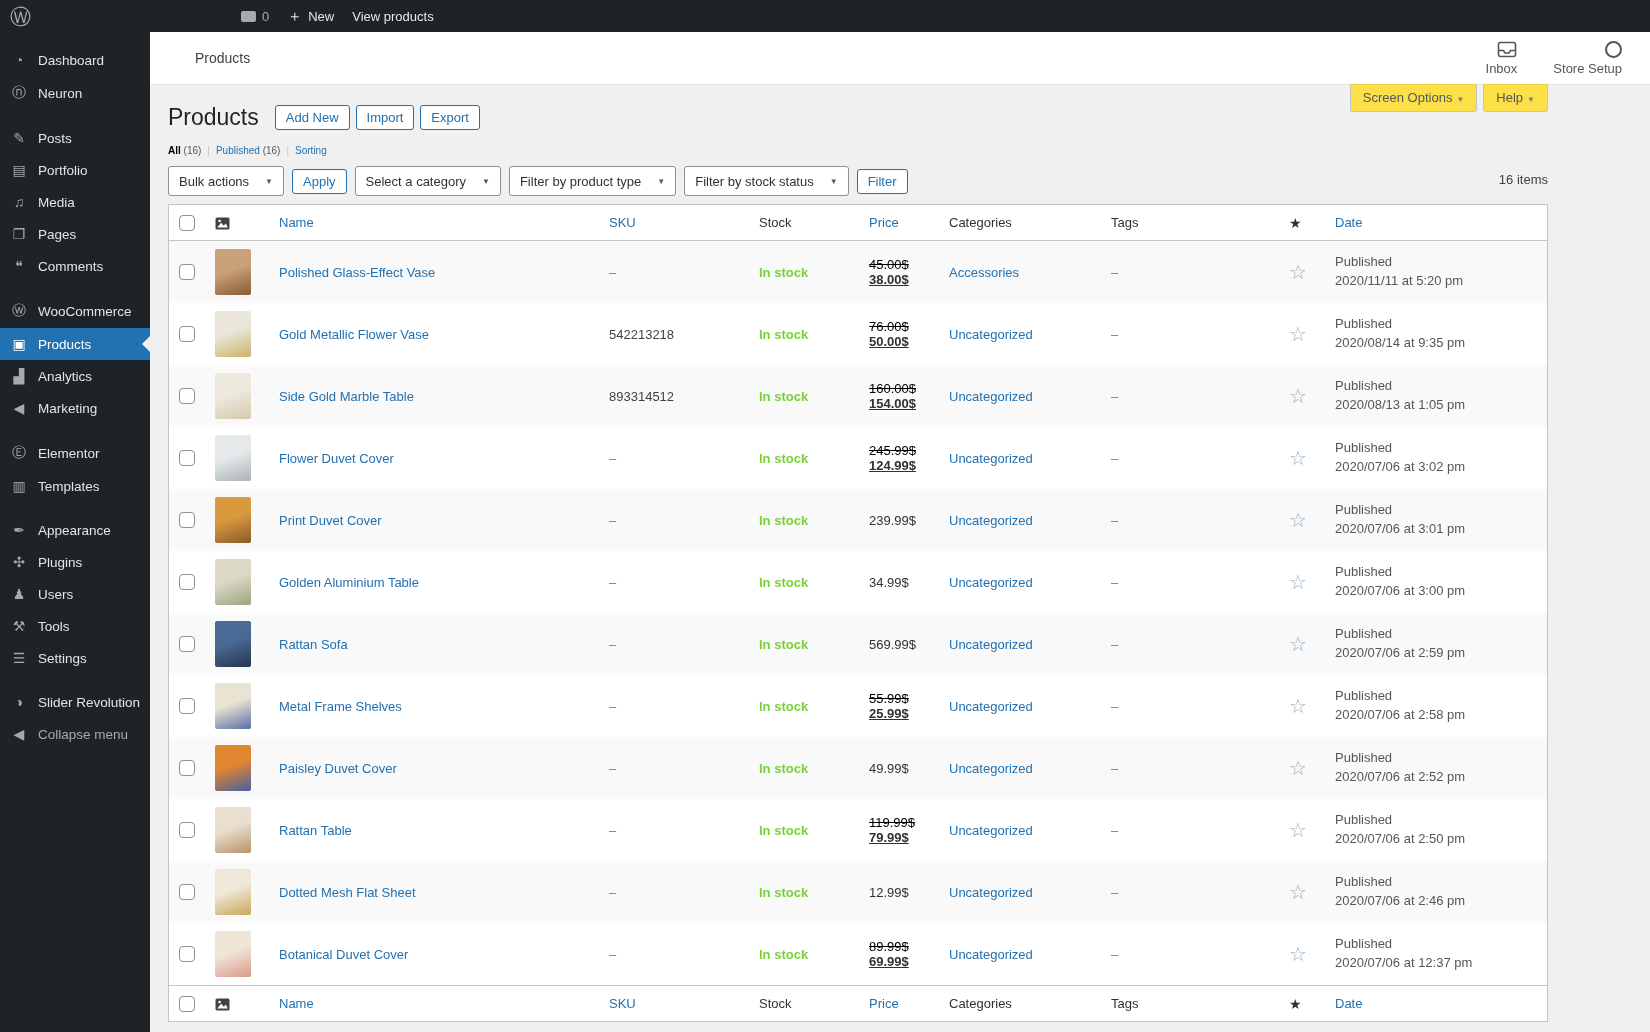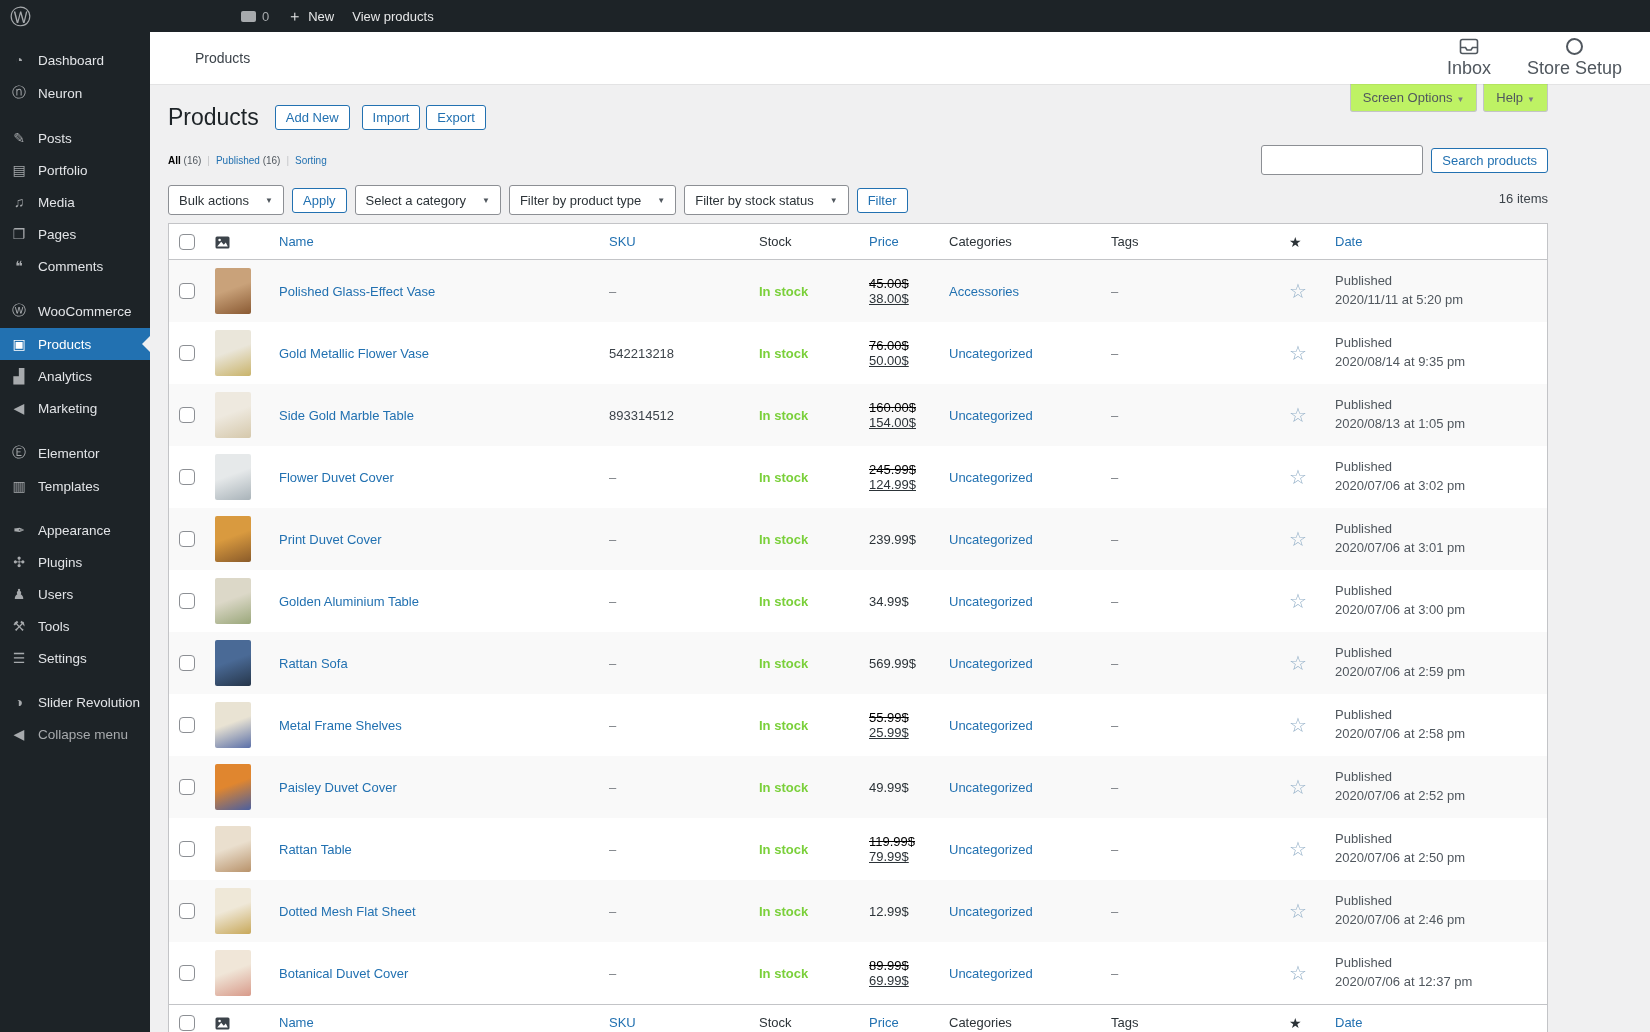--- a/index.html
+++ b/index.html
@@ -30,26 +30,26 @@
     border:8px solid transparent; border-right:8px solid #f0f0f1; }
   .submenu { padding:6px 0 10px 0; background:#1d2327; }
   .submenu-item { padding:6px 8px 6px 42px; color:#b2b9bf; font-size:13px; cursor:pointer; }
   .submenu-item.current { color:#fff; font-weight:bold; }
 
   
   .topbar { position:fixed; top:32px; left:150px; width:1500px; height:52px; background:#fff;
     display:flex; align-items:center; box-shadow:0 1px 0 rgba(0,0,0,.05); z-index:10; }
   .topbar-title { margin-left:45px; font-size:14px; color:#3c434a; }
   .topbar-right { margin-left:auto; margin-right:28px; display:flex; gap:36px; }
-  .tb-activity { display:flex; flex-direction:column; align-items:center; gap:3px; color:#50575e; font-size:18px; cursor:pointer; }
+  .tb-activity { display:flex; flex-direction:column; align-items:flex-end; gap:3px; color:#50575e; font-size:13px; cursor:pointer; }
   .circle-icon { width:17px; height:17px; border:2px solid #50575e; border-radius:50%; }
 
   
   .screen-tabs { position:fixed; top:84px; right:102px; display:flex; gap:6px; z-index:9; }
-  .screen-tab { background:#bef264; border:1px solid #c3c4c7; border-top:none; border-radius:0 0 3px 3px;
+  .screen-tab { background:#fde047; border:1px solid #c3c4c7; border-top:none; border-radius:0 0 3px 3px;
     padding:6px 12px; color:#50575e; font-size:13px; cursor:pointer; }
   .screen-tab .caret { font-size:8px; margin-left:4px; color:#787c82; }
 
   
   .content { position:absolute; top:84px; left:150px; width:1500px; padding:20px 102px 0 18px; }
   .title-row { display:flex; align-items:center; gap:10px; margin-bottom:14px; }
   .page-title { font-size:23px; font-weight:400; color:#1d2327; }
   .btn { display:inline-block; background:#fff; border:1px solid #2271b1; color:#2271b1;
     border-radius:3px; padding:4px 10px; font-size:13px; cursor:pointer; white-space:nowrap; }
   .toolbar-row1 { display:flex; justify-content:space-between; align-items:center; margin-bottom:10px; }
@@ -79,21 +79,21 @@
   .col-cat { width:162px; } .col-tags { width:178px; } .col-star { width:46px; } .col-date { width:auto; }
   .wp-list tbody tr { height:52px; }
   .wp-list tbody tr.alt { background:#f9f9f9; }
   input.cb { appearance:none; -webkit-appearance:none; width:16px; height:16px; border:1px solid #8c8f94;
     border-radius:4px; background:#fff; cursor:pointer; vertical-align:middle; }
   .thumb { width:36px; height:46px; border-radius:2px; display:block; }
   a.row-title { color:#2271b1; font-weight:400; text-decoration:none; cursor:pointer; }
   .instock { color:#7ad03a; font-weight:bold; }
   .dash { color:#787c82; }
   .price-old { text-decoration:line-through; color:#000000; }
-  .price-new { text-decoration:underline; color:#2c3338; }
+  .price-new { text-decoration:underline; color:#2c3338;font-weight:bold; }
   .price-reg { color:#2c3338; }
   a.cat-link { color:#2271b1; text-decoration:none; cursor:pointer; }
   .star-outline { font-size:20px; color:#94b0c8; cursor:pointer; line-height:1; }
   .star-filled { font-size:14px; color:#2c3338; }
   .date-cell { color:#50575e; line-height:1.45; }
   .img-col-icon { display:inline-block; vertical-align:middle; }
 </style>
 </head>
 <body>
 
@@ -223,29 +223,25 @@
   </div>
   <div class="screen-tab">
     <span>Help</span><span class="caret">▼</span>
   </div>
 </div>
 
 <div class="content">
 
   <div class="title-row">
     <h1 class="page-title">Products</h1>
-    <span id="page-actions"><button class="btn" style="margin-left: 6px;">Add New</button><button class="btn" style="margin-left: 12px;">Import</button><button class="btn" style="margin-left: 6px;">Export</button></span>
+    <span id="page-actions"><button class="btn" style="margin-left: 6px;">Add New</button><button class="btn" style="margin-left: 6px;">Import</button><button class="btn" style="margin-left: 6px;">Export</button></span>
   </div>
 
   <div class="toolbar-row1">
     <div class="views" id="views"><span><span class="v-label-bold">All</span><span class="count"> (16)</span></span><span class="sep">|</span><span><a>Published</a><span class="count"> (16)</span></span><span class="sep">|</span><span><a>Sorting</a></span></div>
-    <div class="search-box">
-      <input class="search-input" type="text" style="">
-      <button class="btn">Search products</button>
-    </div>
   </div>
 
   <div class="toolbar-row2">
     <div class="filters">
       <span class="select">
         <span>Bulk actions</span>
         <span class="caret">▼</span>
       </span>
       <button class="btn">Apply</button>
       <span class="select">

